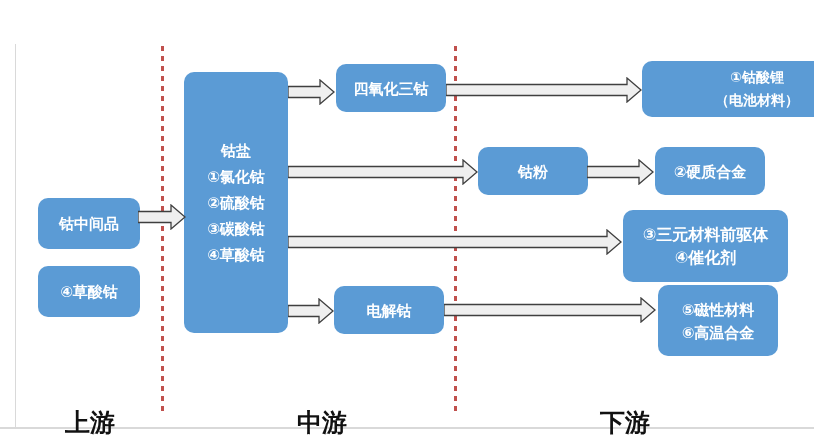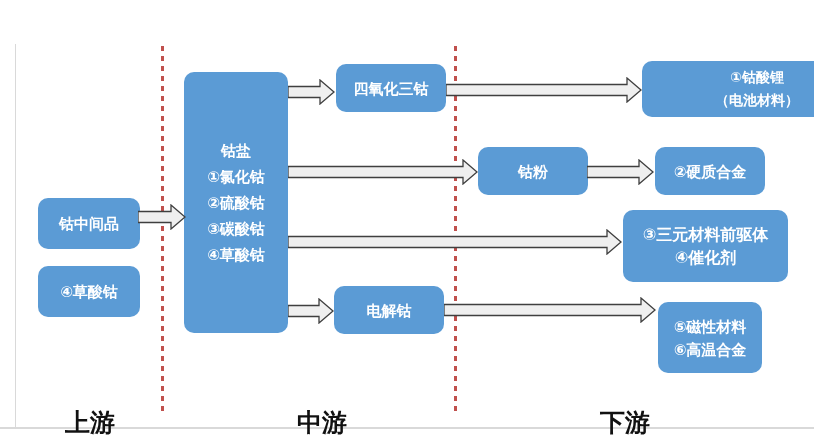--- a/index.html
+++ b/index.html
@@ -50,21 +50,21 @@
 ④草酸钴</div>
   <div class="node" style="left:336px;top:64px;width:110px;height:48px;">四氧化三钴</div>
   <div class="node" style="left:478px;top:147px;width:110px;height:48px;">钴粉</div>
   <div class="node" style="left:334px;top:286px;width:110px;height:48px;">电解钴</div>
 
   <div class="node" style="left:642px;top:61px;width:136px;height:56px;font-size:14px;padding-left:47px;">①钴酸锂
 （电池材料）</div>
   <div class="node" style="left:655px;top:147px;width:110px;height:48px;">②硬质合金</div>
   <div class="node" style="left:623px;top:210px;width:165px;height:72px;font-size:16px;">③三元材料前驱体
 ④催化剂</div>
-  <div class="node" style="left:658px;top:302px;width:104px;height:71px;text-align:right;">⑤磁性材料
+  <div class="node" style="left:658px;top:285px;width:120px;height:71px;text-align:right;">⑤磁性材料
 ⑥高温合金</div>
 
   <div class="arrow" style="left:138px;top:204px;">
     <svg width="48" height="26" viewBox="0 0 48 26">
         <polygon points="0,7.5 33,7.5 33,1 47,13 33,25 33,18.5 0,18.5" fill="#EFEFEF" stroke="#3F3F3F" stroke-width="1.3"></polygon>
       </svg>
   </div>
   <div class="arrow" style="left:288px;top:79px;">
     <svg width="47" height="26" viewBox="0 0 47 26">
         <polygon points="0,7.5 32,7.5 32,1 46,13 32,25 32,18.5 0,18.5" fill="#EFEFEF" stroke="#3F3F3F" stroke-width="1.3"></polygon>

